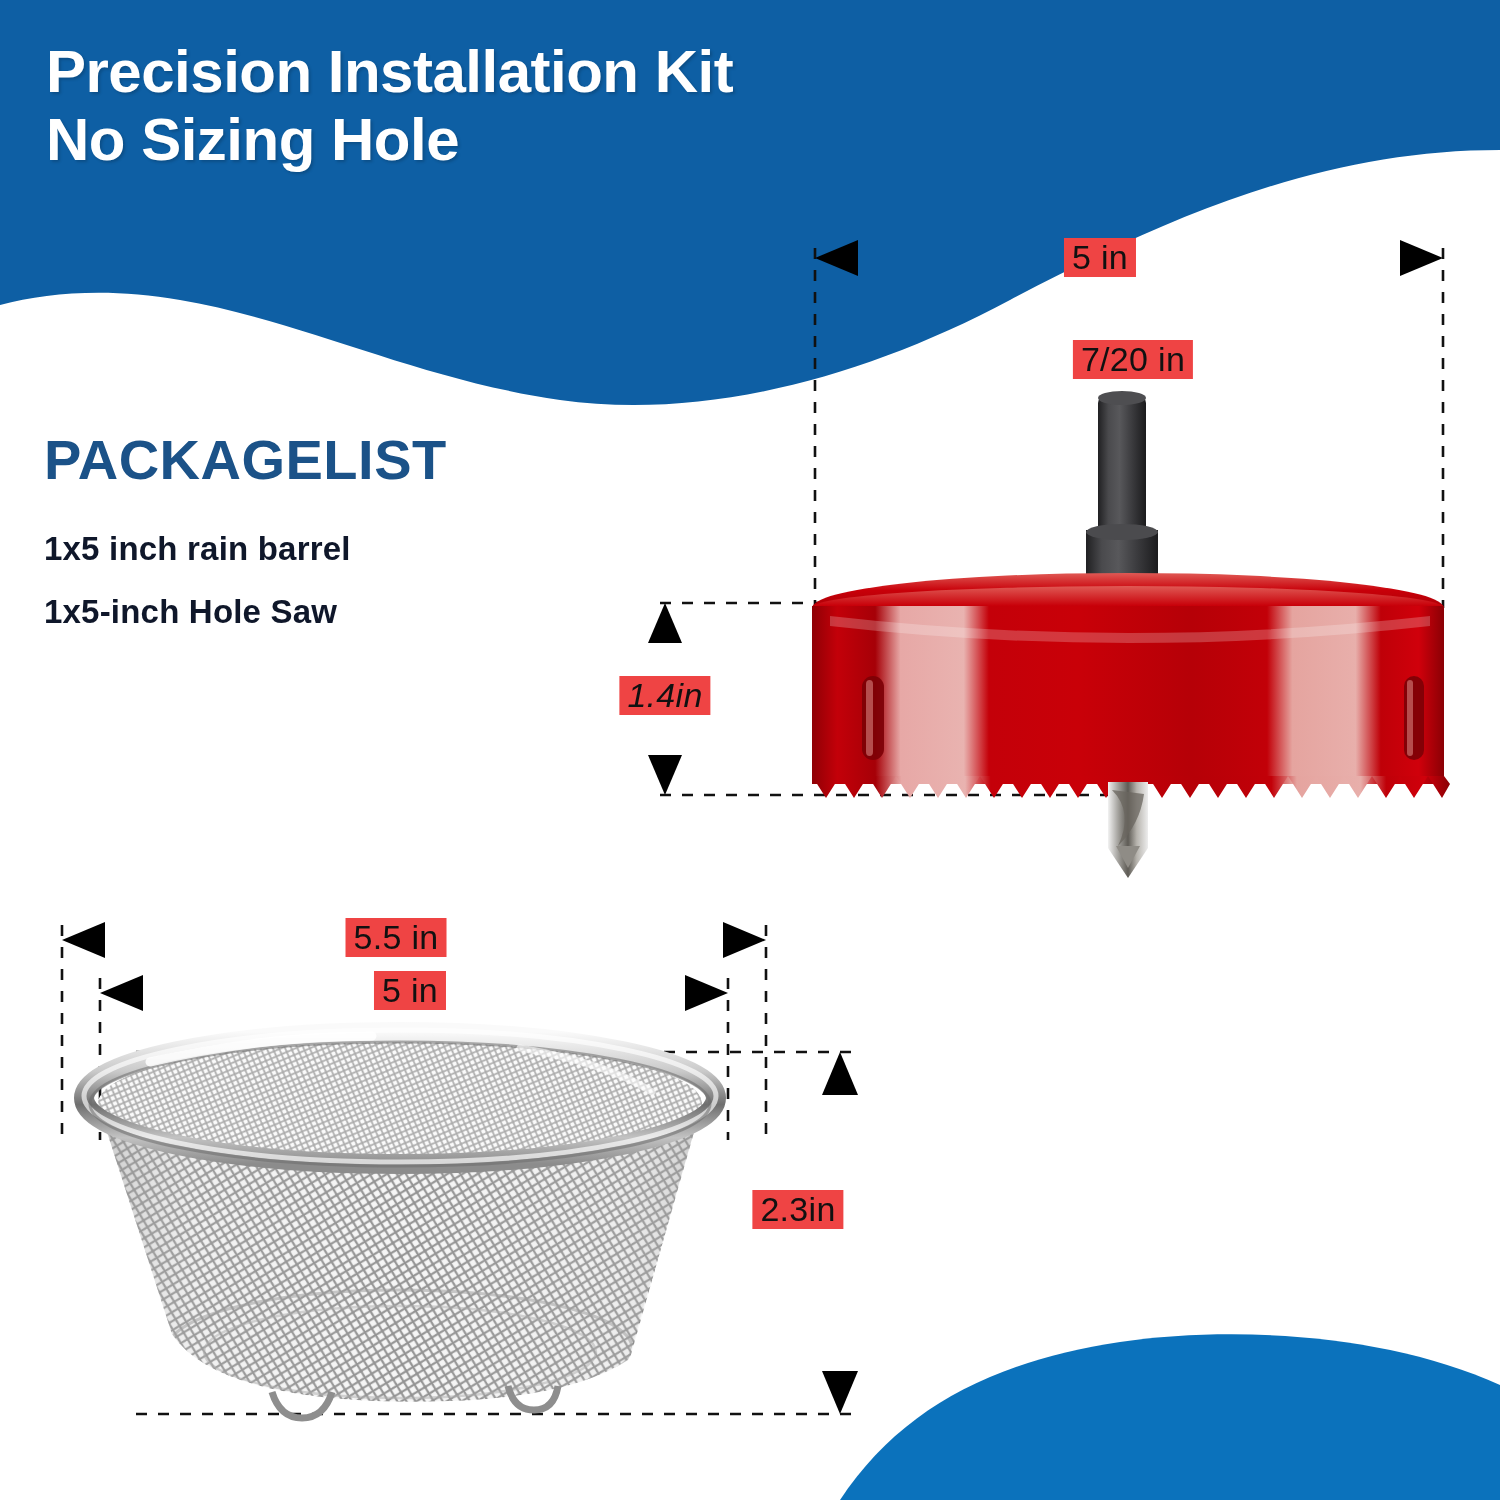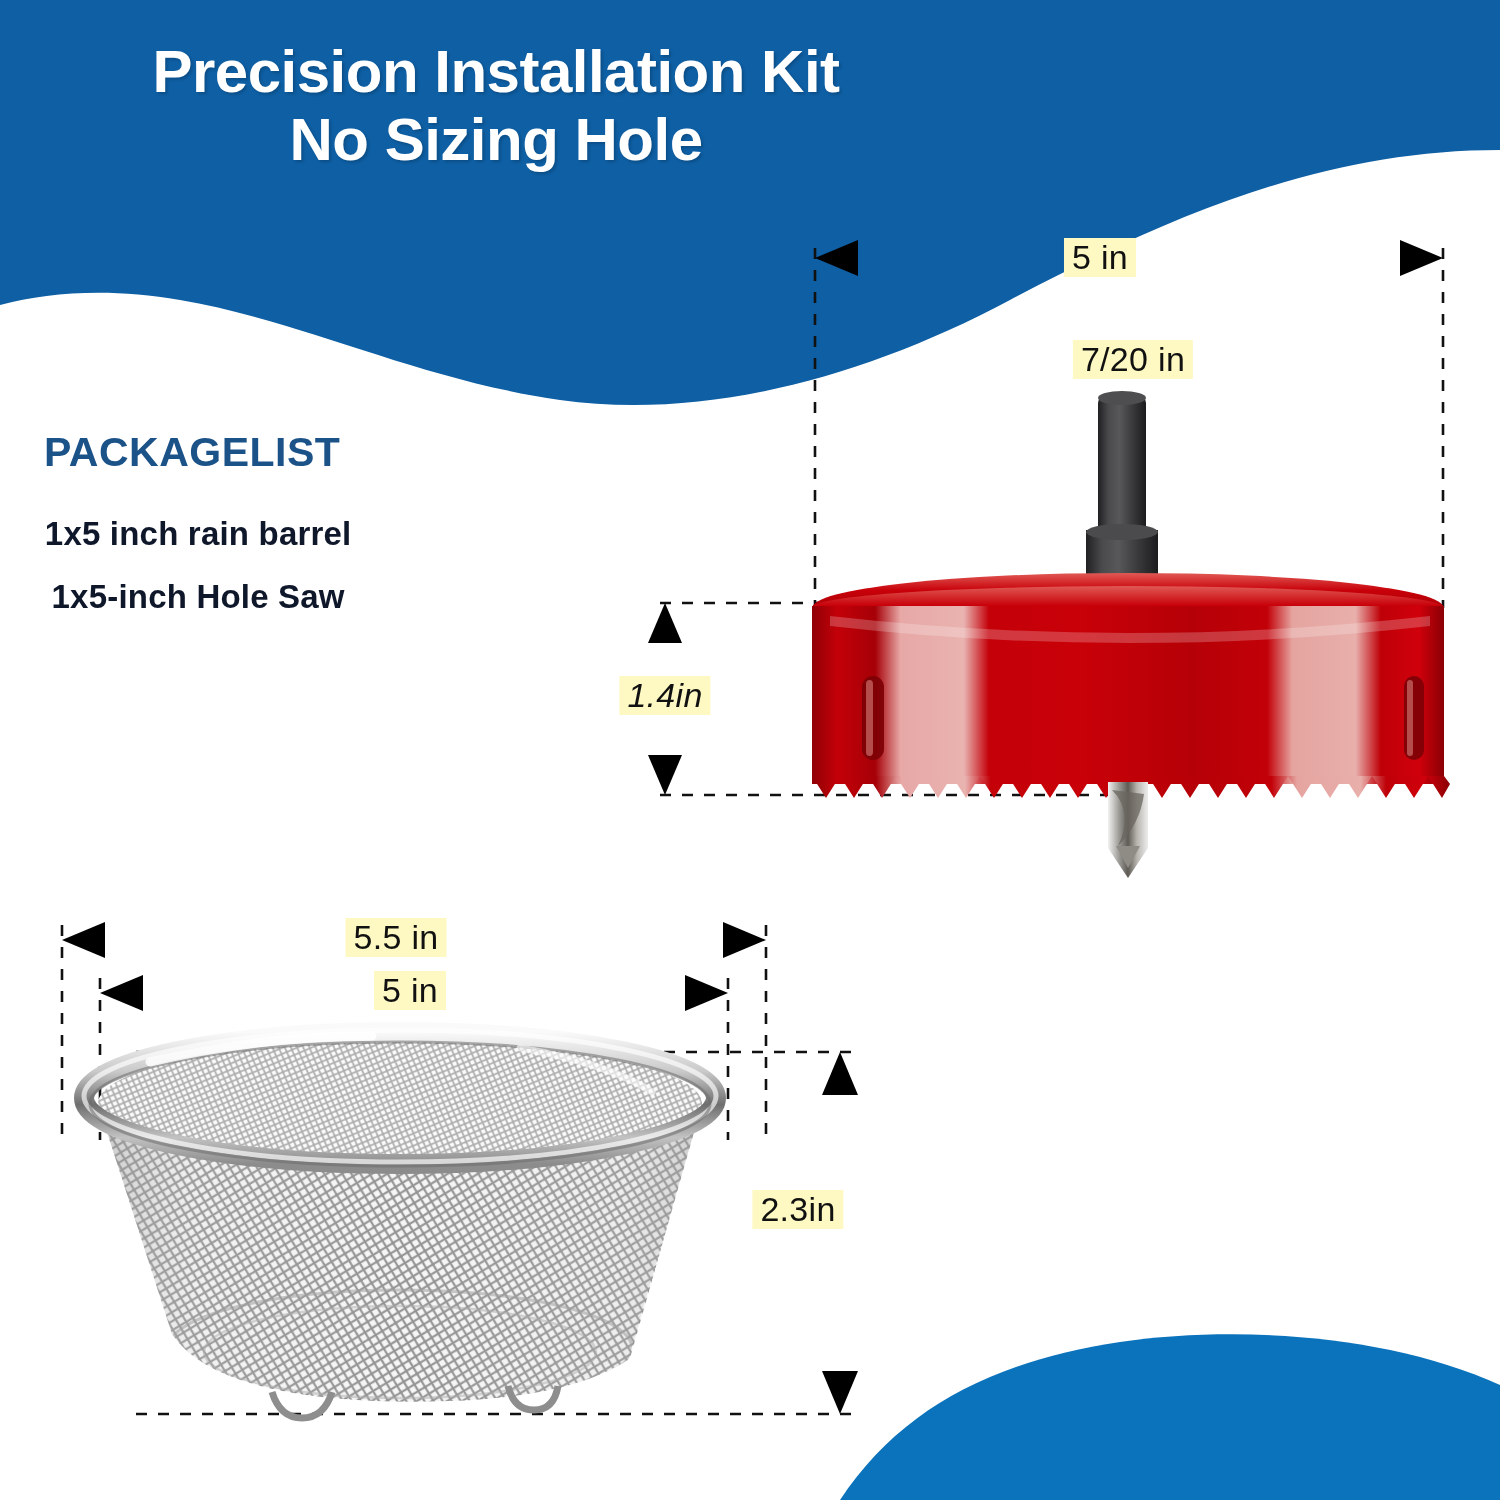--- a/index.html
+++ b/index.html
@@ -1,37 +1,37 @@
 <!DOCTYPE html>
 <html><head>
 <meta charset="utf-8">
 <style>
   html,body{margin:0;padding:0;background:#ffffff;}
   body{width:1500px;height:1500px;overflow:hidden;font-family:"Liberation Sans",sans-serif;}
-  #page{position:relative;width:1500px;height:1500px;background:#fff;overflow:hidden;text-align:center;}
+  #page{position:relative;width:1500px;height:1500px;background:#fff;overflow:hidden;}
 
   
   .header-wave{position:absolute;left:0;top:0;width:1500px;height:420px;}
   .header-title{position:absolute;left:46px;top:38px;width:900px;z-index:5;
     color:#ffffff;font-weight:bold;font-size:60px;line-height:1.13;letter-spacing:-0.5px;
     text-shadow:2px 2px 3px rgba(0,0,0,.18);}
   .header-title div{white-space:nowrap;}
 
   
   .footer-wave{position:absolute;left:0;bottom:0;width:1500px;height:220px;}
 
   
   .pkg-block{position:absolute;left:44px;top:432px;}
-  .pkg-title{color:#1B5288;font-size:41px;font-weight:bold;letter-spacing:.5px;
+  .pkg-title{color:#1B5288;font-size:56px;font-weight:bold;letter-spacing:.5px;
     line-height:1;margin:0 12px 34px 0;}
   .pkg-line{color:#0f172a;font-size:33px;line-height:1.62;letter-spacing:.2px;font-weight:700;margin-top:10px;}
 
   
   .dim-label{position:absolute;color:#111;font-size:34px;font-weight:400;
-    letter-spacing:.3px;white-space:nowrap;background:#fef9c3;padding:0 8px;z-index:8;}
+    letter-spacing:.3px;white-space:nowrap;background:#ef4444;padding:0 8px;z-index:8;}
 
   
   .svg-layer{position:absolute;left:0;top:0;width:1500px;height:1500px;
     pointer-events:none;}
 </style>
 </head>
 <body>
 
 <div id="page">
 

